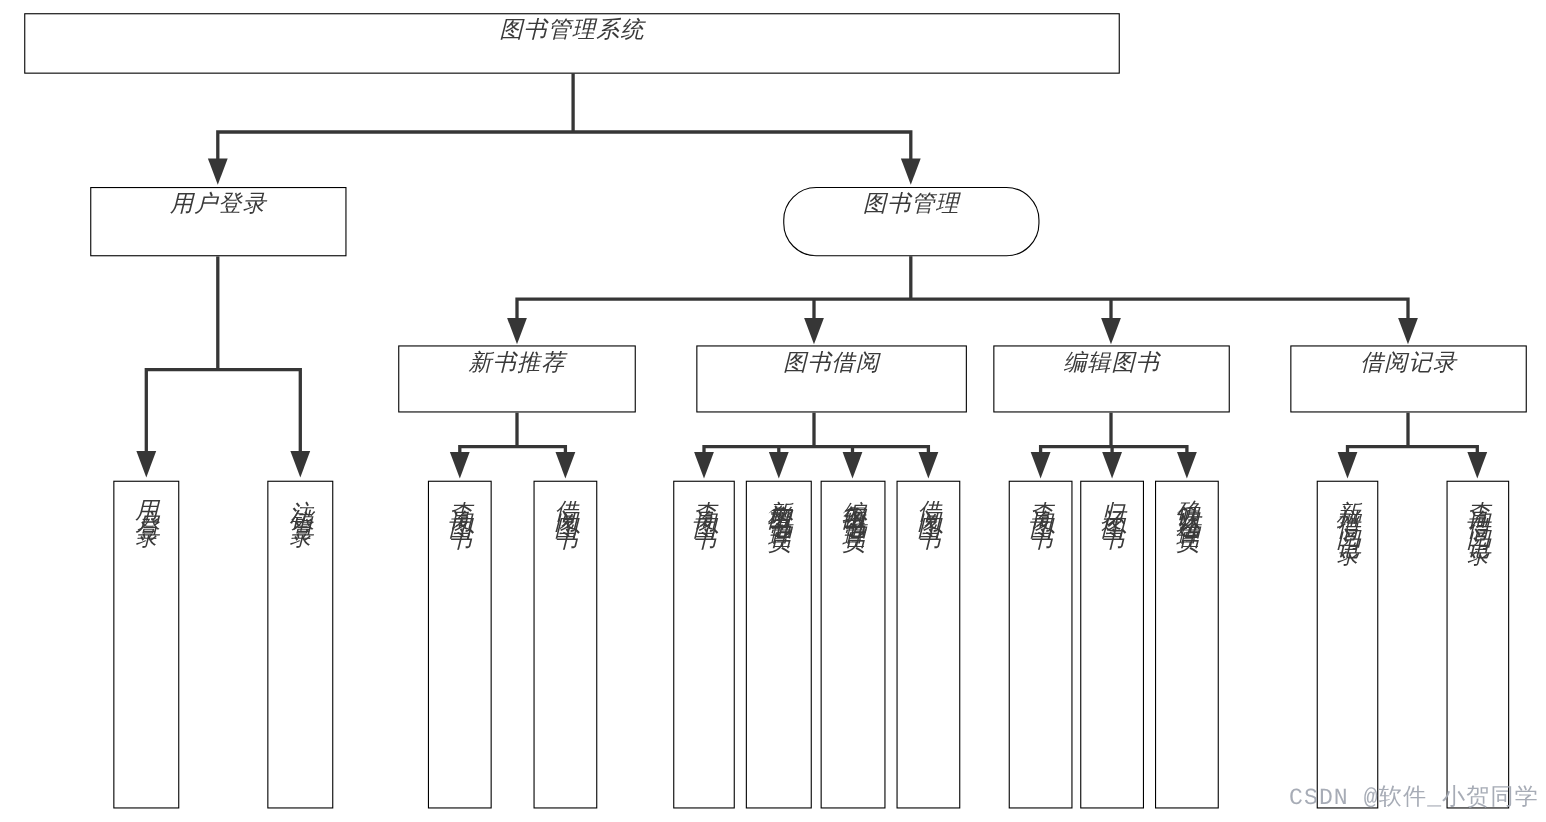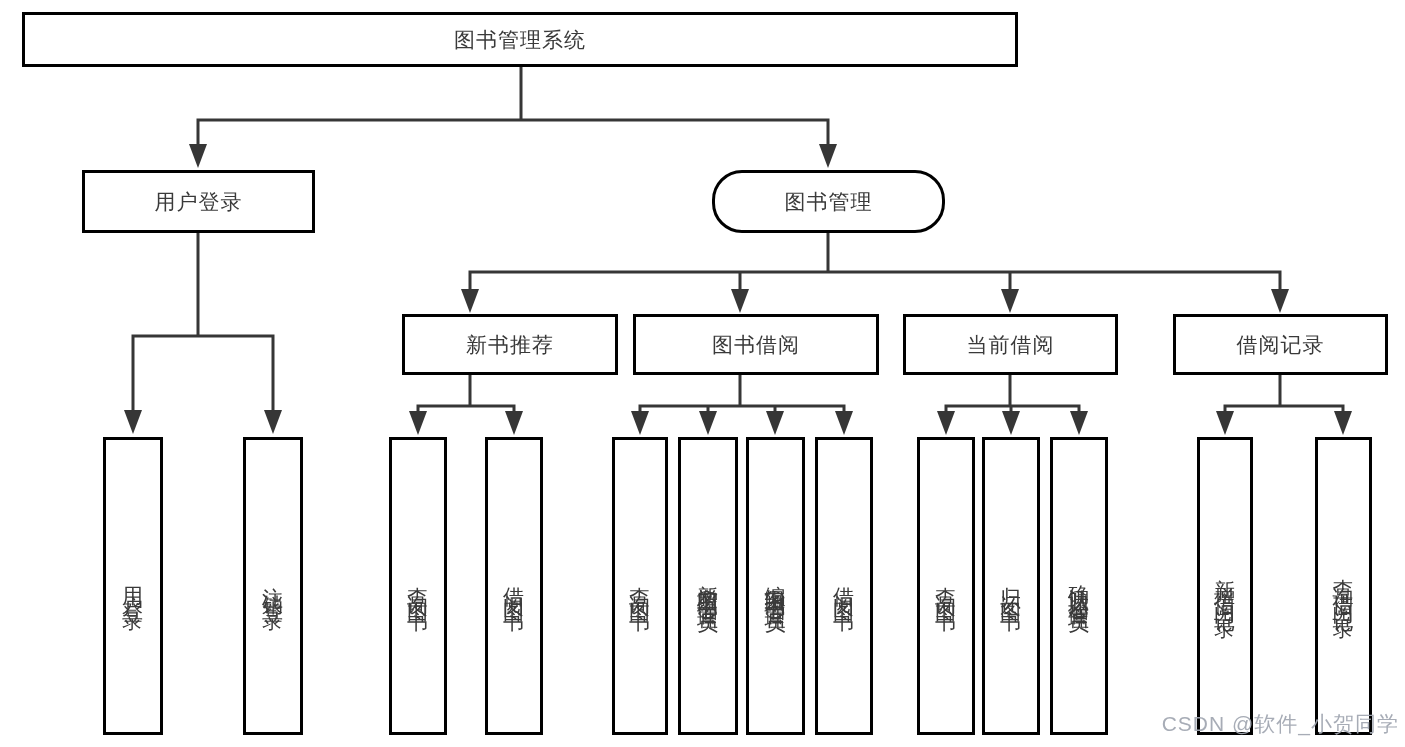--- a/index.html
+++ b/index.html
@@ -28,28 +28,28 @@
     stroke: #363636;
     stroke-width: 3;
   }
   svg.connectors polygon {
     fill: #363636;
     stroke: none;
   }
   .node {
     position: absolute;
     box-sizing: border-box;
-    border: 3px solid #000000;
+    border: 1px solid #000000;
     background: #ffffff;
     display: flex;
-    align-items: center;
     justify-content: center;
     color: #3a3a3a;
     font-size: 21px;
     z-index: 2;
+    font-style: italic;
   }
   .hnode span {
     letter-spacing: 1px;
     white-space: nowrap;
   }
   .vnode span {
     writing-mode: vertical-rl;
     text-orientation: mixed;
     letter-spacing: 8px;
     line-height: 1;
@@ -60,20 +60,21 @@
   }
   .watermark {
     position: absolute;
     right: 6px;
     bottom: 9px;
     font-size: 21px;
     color: rgba(162, 168, 178, 0.95);
     letter-spacing: 1px;
     z-index: 3;
     white-space: nowrap;
+    font-family: Liberation Mono, monospace;
   }
 </style>
 </head>
 <body>
 
 <div class="stage">
 
   <svg class="connectors" viewBox="0 0 1405 747">
 
     <g>
@@ -128,28 +129,28 @@
     <span>图书管理系统</span>
   </div>
 
   <div class="node hnode" style="left:82px; top:170px; width:233px; height:63px;">
     <span>用户登录</span>
   </div>
   <div class="node hnode" style="left:712px; top:170px; width:233px; height:63px;border-radius:30px;">
     <span>图书管理</span>
   </div>
 
-  <div class="node hnode" style="left:362px; top:314px; width:216px; height:61px;margin-left:40px;">
+  <div class="node hnode" style="left:362px; top:314px; width:216px; height:61px;">
     <span>新书推荐</span>
   </div>
   <div class="node hnode" style="left:633px; top:314px; width:246px; height:61px;">
     <span>图书借阅</span>
   </div>
   <div class="node hnode" style="left:903px; top:314px; width:215px; height:61px;">
-    <span>当前借阅</span>
+    <span>编辑图书</span>
   </div>
   <div class="node hnode" style="left:1173px; top:314px; width:215px; height:61px;">
     <span>借阅记录</span>
   </div>
 
   <div class="node vnode" style="left:103px; top:437px; width:60px; height:298px;">
     <span>用户登录</span>
   </div>
   <div class="node vnode" style="left:243px; top:437px; width:60px; height:298px;">
     <span>注销登录</span>

